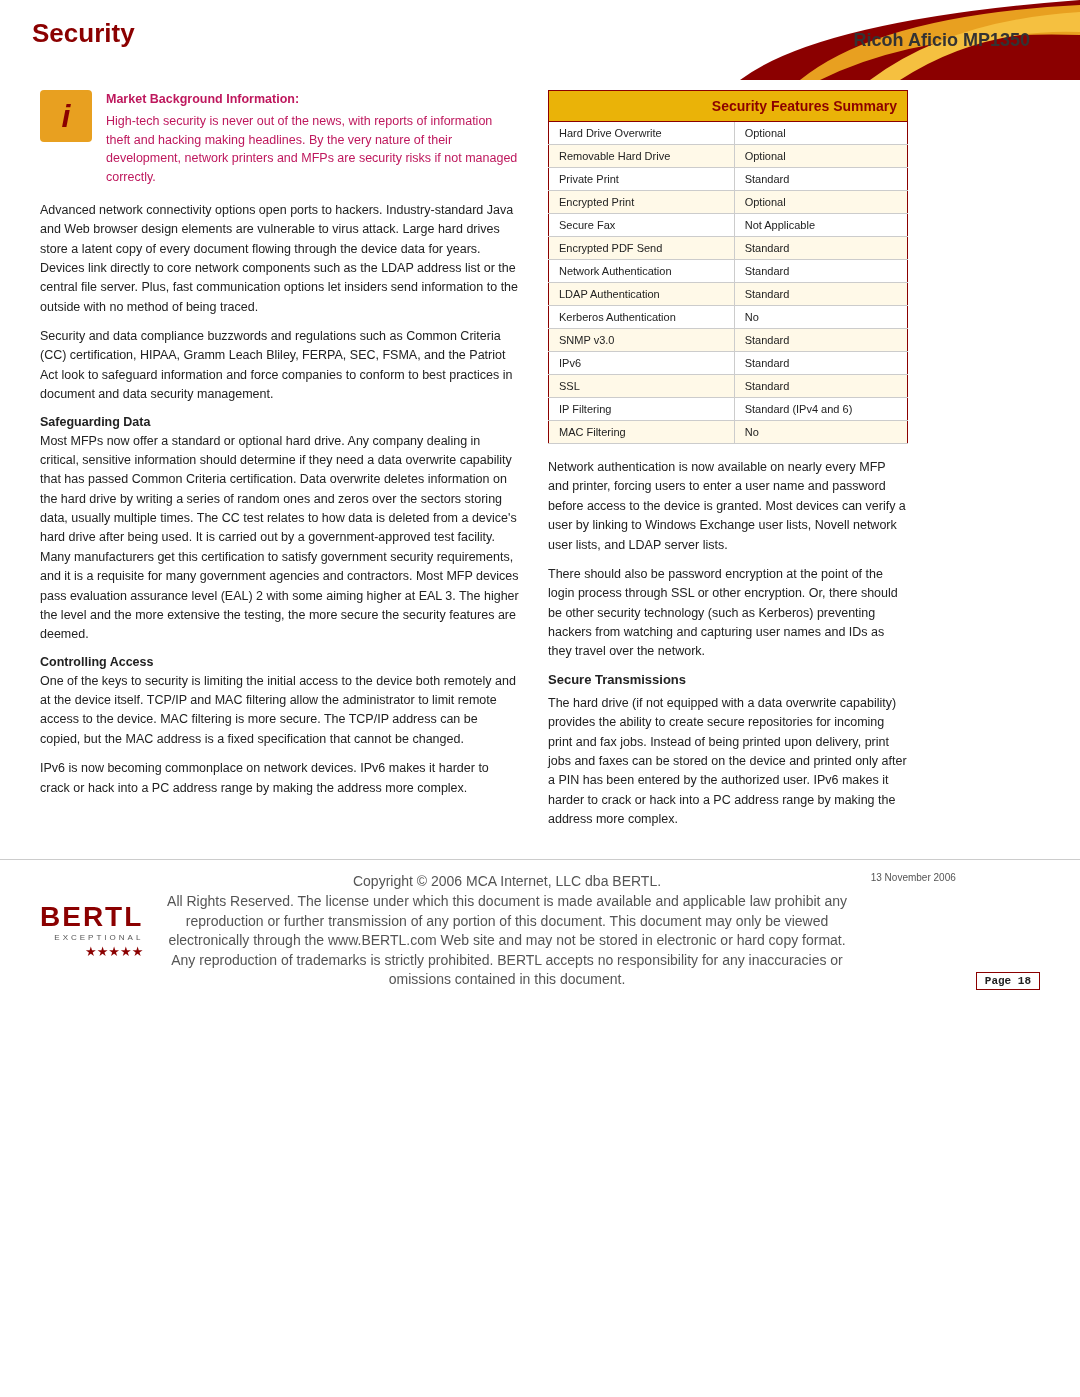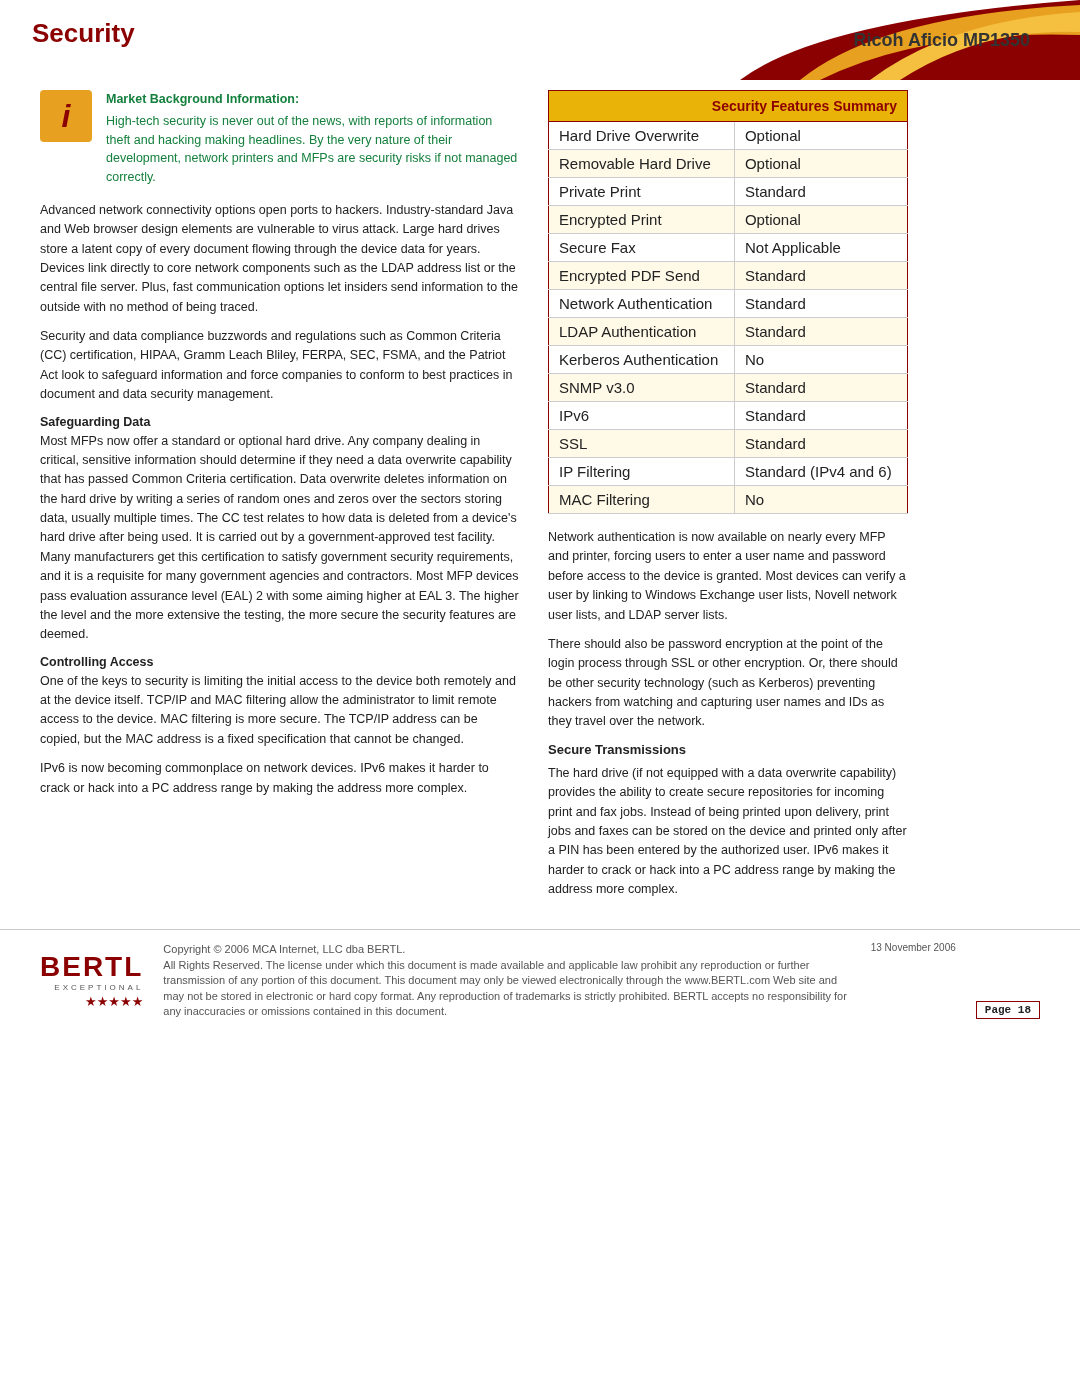--- a/index.html
+++ b/index.html
@@ -72,21 +72,21 @@
     }
     .info-icon-letter {
       font-size: 32px;
       font-style: italic;
       font-weight: bold;
       color: #8B0000;
     }
     .info-text {
       font-size: 12.5px;
       line-height: 1.5;
-      color: #15803d;
+      color: #be185d;
     }
     .info-text .info-heading {
       font-weight: bold;
       margin-bottom: 3px;
     }
 
     
     .body-text {
       font-size: 12.5px;
       line-height: 1.55;
@@ -130,21 +130,21 @@
       border-bottom: 1px solid #ccc;
     }
     .features-table tbody tr:nth-child(even) {
       background: #FFF9E8;
     }
     .features-table tbody tr:nth-child(odd) {
       background: #fff;
     }
     .features-table tbody tr td {
       padding: 5px 10px;
-      font-size: 15px;
+      font-size: 11px;
       border-right: 1px solid #ccc;
       color: #222;
     }
     .features-table tbody tr td:last-child {
       border-right: none;
     }
 
     
     .right-body {
       font-size: 12.5px;
@@ -188,24 +188,24 @@
       color: #555;
       margin-top: 2px;
     }
     .footer-logo-stars {
       font-size: 13px;
       color: #8B0000;
       margin-top: 2px;
     }
     .footer-legal {
       flex: 1;
-      font-size: 11px;
+      font-size: 14px;
       color: #555;
       line-height: 1.4;
-      text-align: left;
+      text-align: center;
     }
     .footer-date {
       font-size: 10px;
       color: #555;
       flex-shrink: 0;
       align-self: flex-start;
     }
     .footer-page {
       font-size: 11px;
       font-weight: bold;

